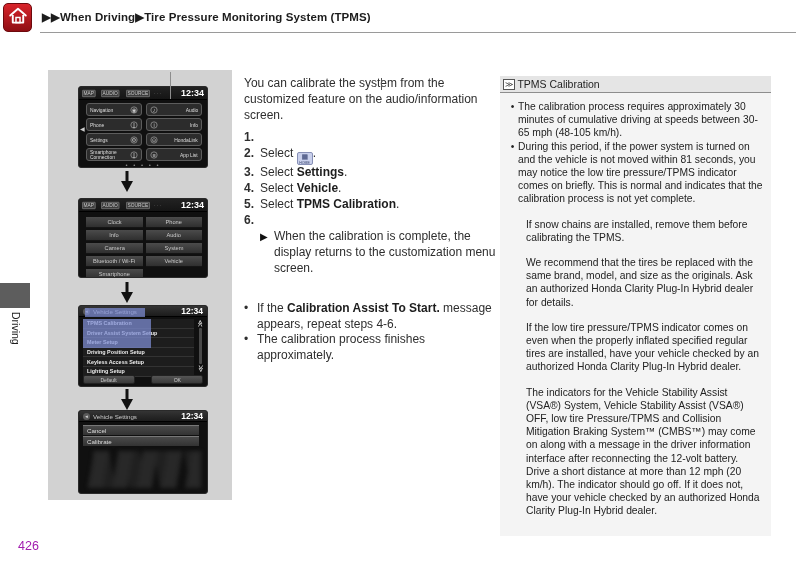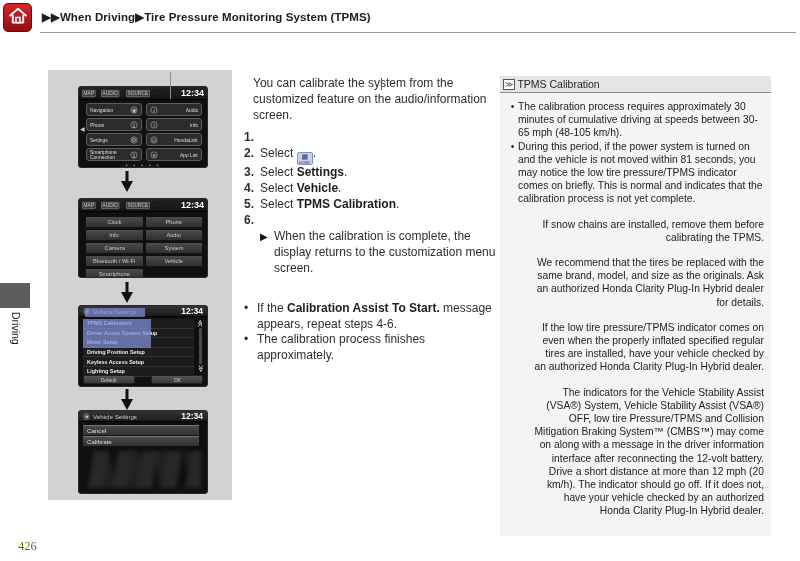--- a/index.html
+++ b/index.html
@@ -13,21 +13,21 @@
     border-radius:5px; background:linear-gradient(#d8242b,#8f0e13);
     border:1px solid #6d090d; display:flex; align-items:center; justify-content:center; }
   .breadcrumb { position:absolute; left:42px; top:10px; font-size:11.5px;
     font-weight:600; color:#1c1c1c; letter-spacing:.1px; }
   .header-rule { position:absolute; left:40px; top:32px; width:756px; height:1px; background:#9a9a9a; }
   
   .side-tab { position:absolute; left:0; top:283px; width:30px; height:25px; background:#5d5d5d; }
   .side-label { position:absolute; left:10px; top:312px; writing-mode:vertical-rl;
     font-size:10.5px; color:#1e1e1e; }
   
-  .page-num { position:absolute; left:18px; top:539px; font-size:12.5px; color:#4d7c0f;font-family:Liberation Serif, serif; }
+  .page-num { position:absolute; left:18px; top:539px; font-size:12.5px; color:#a21caf; }
   
   .panel { position:absolute; left:48px; top:70px; width:184px; height:430px; background:#d2d2d2; }
   .scr { position:absolute; left:30px; width:130px; background:#101010; border-radius:3px;
     border:1px solid #2a2a2a; overflow:hidden; }
   .topbar { position:relative; height:13px; background:linear-gradient(#222,#151515);
     display:flex; align-items:center; padding:0 3px; gap:2px; border-bottom:1px solid #000; }
   .tb-btn { font-size:6px; line-height:7px; color:#c9c9c9; background:#3d3d3d;
     border:1px solid #7a7a7a; border-radius:1px; padding:0 1px; transform:scale(.8); transform-origin:left center; }
   .tb-dots { font-size:6px; color:#777; letter-spacing:1px; margin-left:-4px; }
   .tb-clock { margin-left:auto; font-size:9px; font-weight:bold; color:#fff; }
@@ -71,42 +71,42 @@
     border-top:1px solid #777; color:#ddd; font-size:6.5px; display:flex; align-items:center; padding-left:4px; }
   .cal-bar .lbl { transform:scale(.95); transform-origin:left center; }
   .bokeh { position:absolute; left:6px; right:6px; top:40px; bottom:5px; opacity:.55; filter:blur(2px);
     background:
       repeating-linear-gradient(100deg, transparent 0 9px, #3c3c3c 9px 24px),
       repeating-linear-gradient(80deg, transparent 0 14px, #2e2e2e 14px 30px);
   }
   .down-arrow { position:absolute; left:71px; }
   
   .instructions { position:absolute; left:244px; top:76px; width:252px; font-size:12px; line-height:15.8px; color:#2e2e2e; }
-  .intro { margin-bottom:7px;margin-left:9px; }
+  .intro { margin-bottom:7px; }
   .step { display:flex; }
   .step .num { font-weight:bold; flex:0 0 16px; }
   .step b, .blt b { font-weight:bold; color:#1d1d1d; }
   .home-ic-box { display:inline-flex; flex-direction:column; align-items:center; width:16px; height:13px;
     background:#c9d0ec; border:1px solid #8790b6; border-radius:2px; vertical-align:-2px; overflow:hidden; }
   .home-ic-box .grid-glyph { font-size:7px; line-height:7px; color:#33406e; }
   .home-ic-box .home-lab { font-size:7px; line-height:6px; transform:scale(.5); color:#333e66; }
   .substep { display:flex; margin-top:1px; }
   .substep .mark { flex:0 0 14px; margin-left:16px; color:#111; font-size:10px; line-height:15.8px; }
   .bullets { margin-top:24px; }
   .blt { display:flex; }
   .blt .mark { flex:0 0 13px; }
   
   .note-box { position:absolute; left:500px; top:76px; width:271px; height:460px; background:#f4f4f4; }
   .note-head { height:17px; background:#e5e5e5; border-bottom:1px solid #8d8d8d;
     display:flex; align-items:center; padding:0 3px; gap:2px; font-size:10.5px; color:#1f1f1f; }
   .note-marker { border:1px solid #555; font-size:8px; line-height:9px; padding:0 1px; color:#333; background:#fff; }
   .note-body { padding:7px 7px 0 7px; font-size:10.3px; line-height:13.2px; color:#222; }
   .nblt { display:flex; }
   .nblt .mark { flex:0 0 11px; text-align:center; }
-  .npara { margin-top:12px; margin-left:26px;text-align:right; }
+  .npara { margin-top:12px; margin-left:19px; }
   
   .cursor-a1 { position:absolute; left:170px; top:72px; width:1px; height:27px; background:#8d8d8d; }
   .cursor-a2 { position:absolute; left:381px; top:78px; width:1px; height:12px; background:#555; }
 </style>
 </head>
 <body>
 
 <div class="home-btn">
   <span>
     <svg width="22" height="22" viewBox="0 0 24 24">

